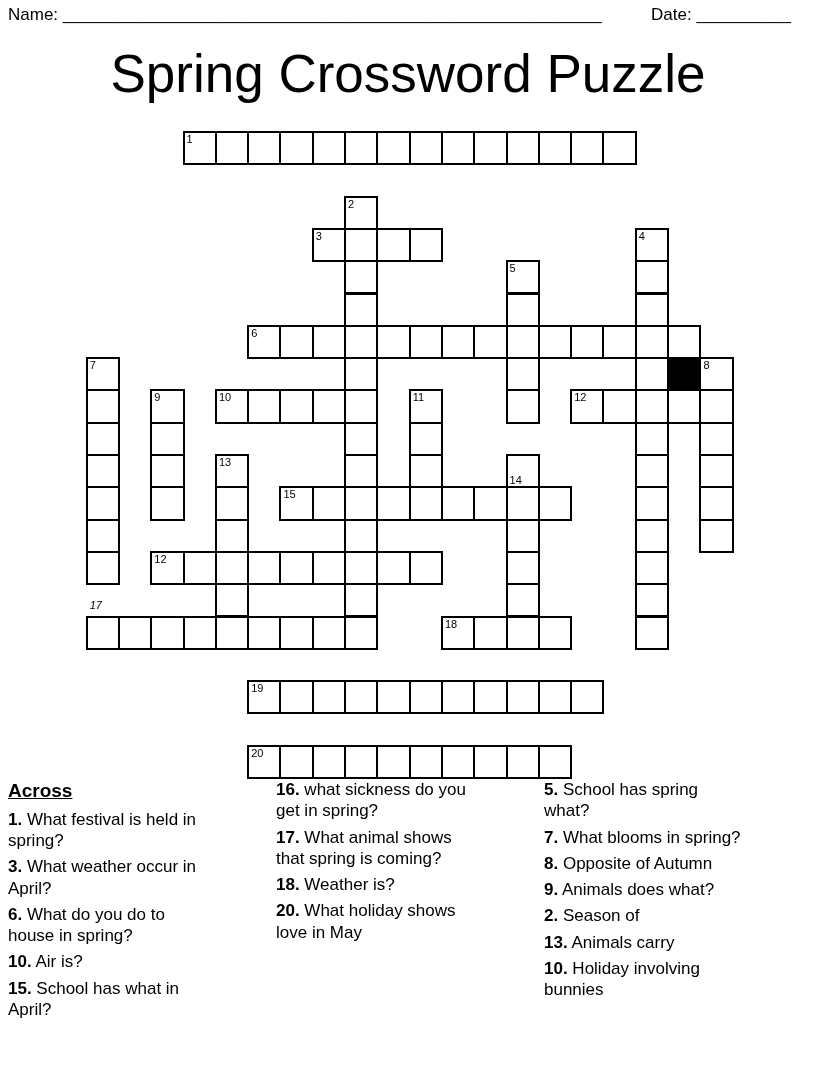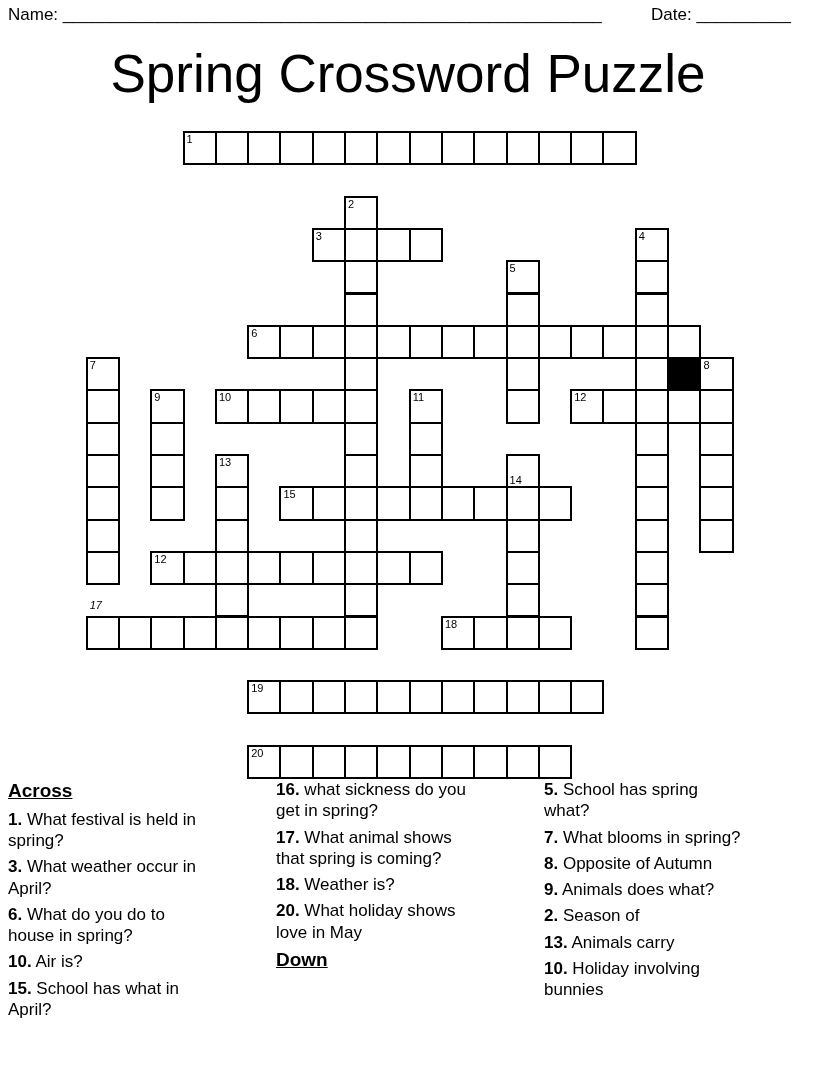--- a/index.html
+++ b/index.html
@@ -257,21 +257,20 @@
         <div class="clue"><b>3.</b> What weather occur in April?</div>
         <div class="clue"><b>6.</b> What do you do to house in spring?</div>
         <div class="clue"><b>10.</b> Air is?</div>
         <div class="clue"><b>15.</b> School has what in April?</div>
       </div>
     <div class="cluecol c2" id="cluecol-1">
         <div class="clue"><b>16.</b> what sickness do you get in spring?</div>
         <div class="clue"><b>17.</b> What animal shows that spring is coming?</div>
         <div class="clue"><b>18.</b> Weather is?</div>
         <div class="clue"><b>20.</b> What holiday shows love in May</div>
-        <div class="clue-header">Down</div>
       </div>
     <div class="cluecol c3" id="cluecol-2">
         <div class="clue"><b>5.</b> School has spring what?</div>
         <div class="clue"><b>7.</b> What blooms in spring?</div>
         <div class="clue"><b>8.</b> Opposite of Autumn</div>
         <div class="clue"><b>9.</b> Animals does what?</div>
         <div class="clue"><b>2.</b> Season of</div>
         <div class="clue"><b>13.</b> Animals carry</div>
         <div class="clue"><b>10.</b> Holiday involving bunnies</div>
       </div>

